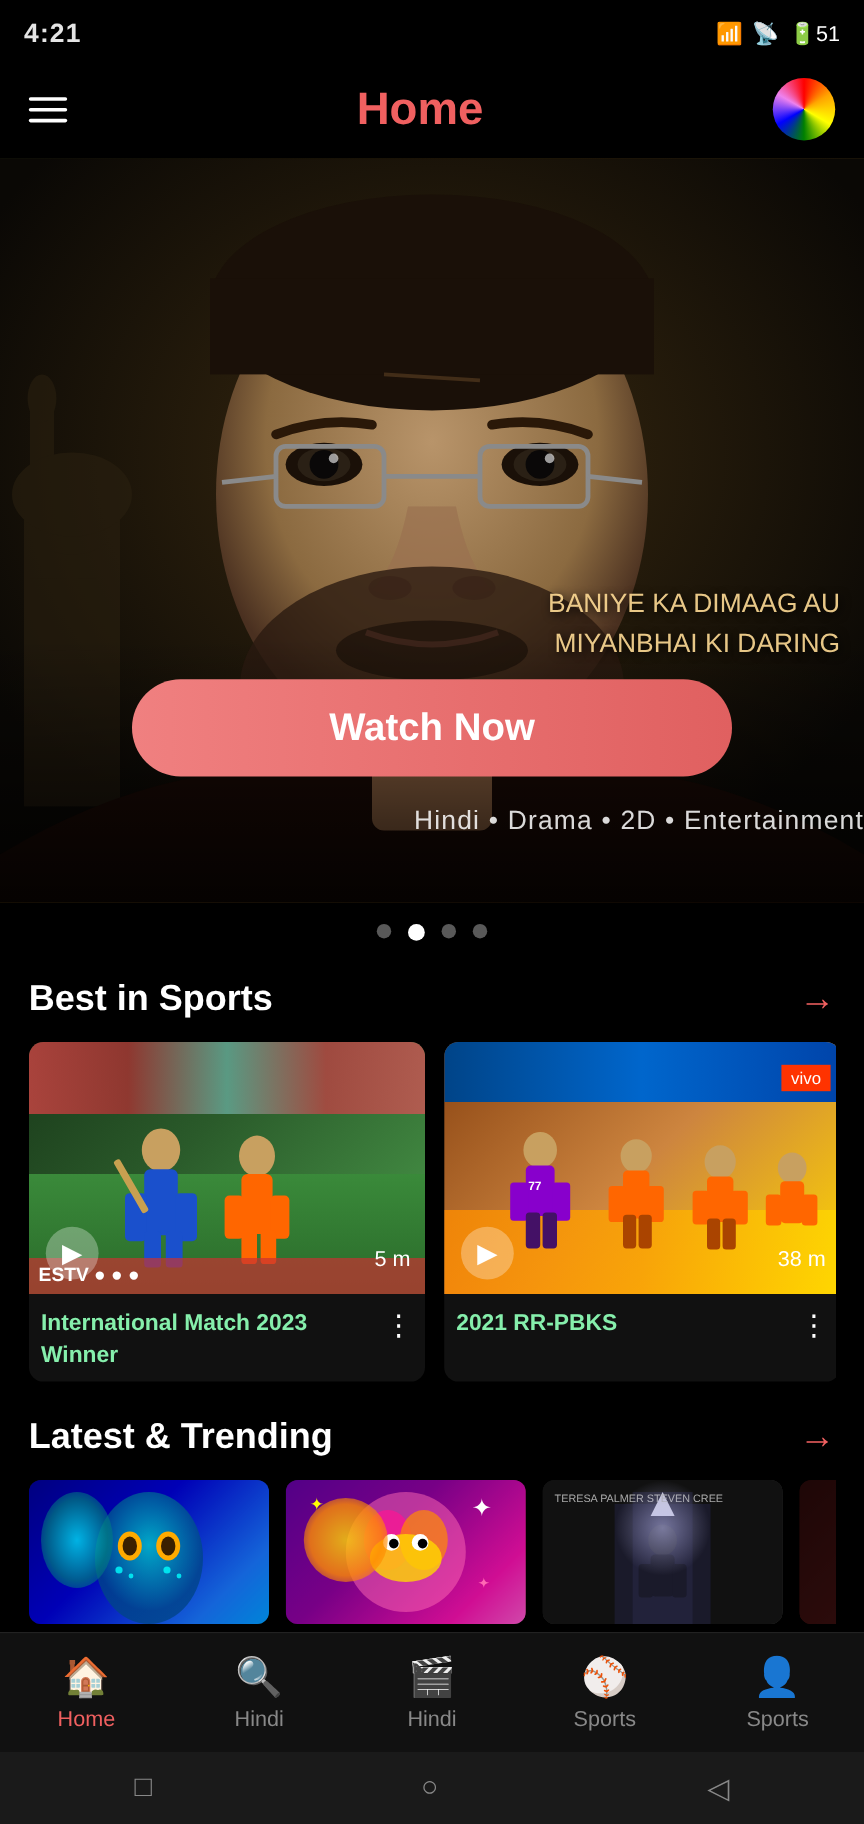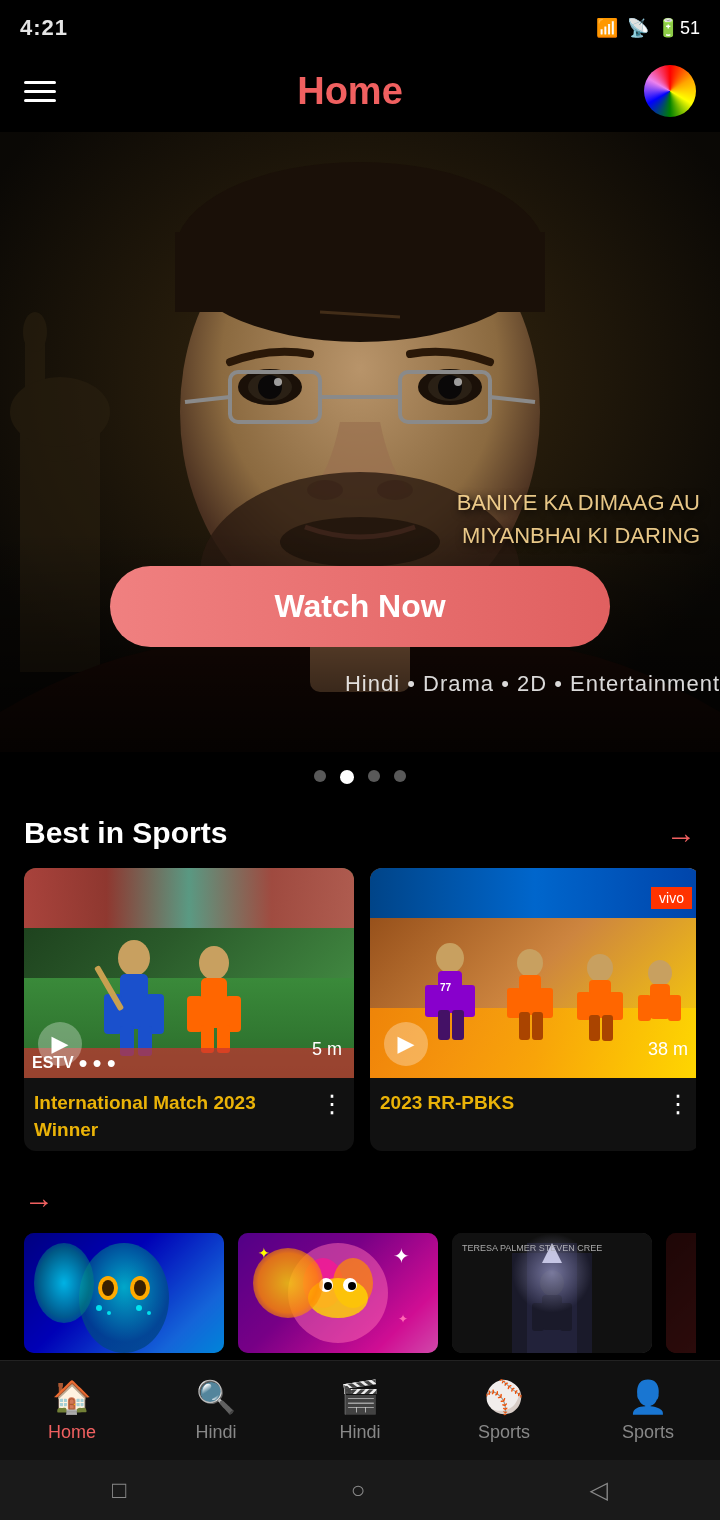--- a/index.html
+++ b/index.html
@@ -239,21 +239,21 @@
     }
     .card-info {
       display: flex;
       justify-content: space-between;
       align-items: flex-start;
       padding: 12px 10px 8px;
     }
     .card-title {
       font-size: 19px;
       font-weight: bold;
-      color: #eab308;
+      color: #86efac;
       flex: 1;
       line-height: 1.4;
     }
     .card-menu {
       color: #fff;
       font-size: 24px;
       cursor: pointer;
       padding-left: 8px;
     }
 
@@ -600,29 +600,30 @@
             </svg>
 
             <div style="position:absolute;top:8px;right:8px;background:#ff3300;padding:3px 8px;border-radius:0;font-size:14px;font-weight:normal;color:#fff;margin-top:11px;">
               vivo
             </div>
           </div>
           <div class="play-btn-overlay">▶</div>
           <div class="duration-badge">38 m</div>
         </div>
         <div class="card-info">
-          <div class="card-title">2023 RR-PBKS</div>
+          <div class="card-title">2021 RR-PBKS</div>
           <div class="card-menu">⋮</div>
         </div>
       </div>
     </div>
   </div>
 
   <div class="section">
     <div class="section-header">
+      <div class="section-title">Latest &amp; Trending</div>
       <div class="section-arrow">→</div>
     </div>
     <div class="trending-cards">
 
       <div class="trending-card">
         <div class="avatar-bg">
           <div class="avatar-glow"></div>
           
           <svg width="200" height="120" viewBox="0 0 200 120">
             <defs>

